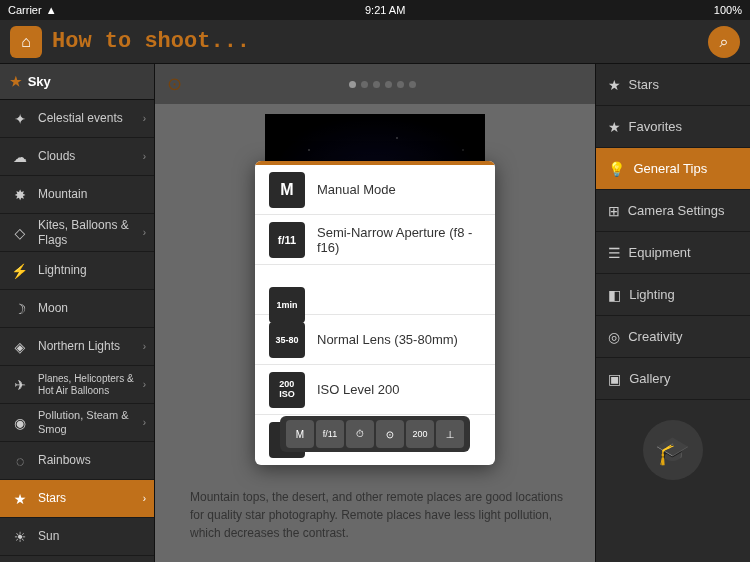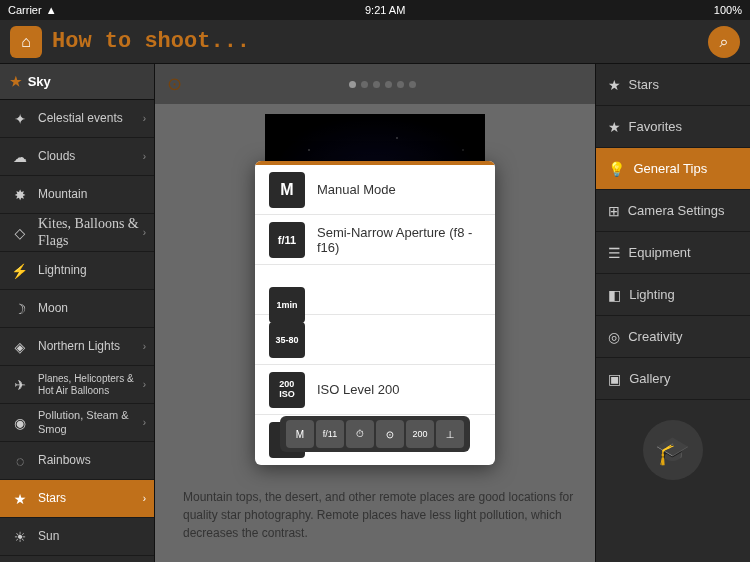--- a/index.html
+++ b/index.html
@@ -112,21 +112,21 @@
       padding: 4px 6px; gap: 2px;
     }
     .settings-pill {
       background: #555; border-radius: 4px; padding: 4px 6px;
       color: white; font-size: 10px; display: flex; align-items: center; justify-content: center;
       min-width: 28px; height: 28px;
     }
 
     
     .description {
-      position: absolute; bottom: 20px; left: 28px; right: 20px;
+      position: absolute; bottom: 20px; left: 35px; right: 20px;
       color: #333; font-size: 12px; line-height: 1.5;
     }
 
     
     .right-sidebar {
       width: 155px; background: #2a2a2a; border-left: 1px solid #111; flex-shrink: 0;
     }
     .right-item {
       height: 42px; display: flex; align-items: center; padding: 0 12px;
       border-bottom: 1px solid #1a1a1a; cursor: pointer; color: #ccc; font-size: 13px;
@@ -184,21 +184,21 @@
       <div class="item-icon">☁</div>
       <span class="item-label">Clouds</span>
       <span class="chevron">›</span>
     </div>
     <div class="sidebar-item">
       <div class="item-icon">✸</div>
       <span class="item-label">Mountain</span>
     </div>
     <div class="sidebar-item">
       <div class="item-icon">◇</div>
-      <span class="item-label" style="font-size:14px;font-family:Liberation Serif, serif;">Kites, Balloons &amp; Flags</span>
+      <span class="item-label" style="font-size:12px;">Kites, Balloons &amp; Flags</span>
       <span class="chevron">›</span>
     </div>
     <div class="sidebar-item">
       <div class="item-icon">⚡</div>
       <span class="item-label">Lightning</span>
     </div>
     <div class="sidebar-item">
       <div class="item-icon">☽</div>
       <span class="item-label">Moon</span>
     </div>
@@ -262,20 +262,21 @@
         </div>
         <div class="modal-item">
           <div class="mi-icon" style="font-size:11px;">f/11</div>
           <span class="mi-text">Semi-Narrow Aperture (f8 - f16)</span>
         </div>
         <div class="modal-item">
           <div class="mi-icon" style="font-size:9px;margin-top:30px;">1min</div>
         </div>
         <div class="modal-item">
           <div class="mi-icon" style="font-size:9px;">35-80</div>
+          <span class="mi-text">Normal Lens (35-80mm)</span>
         </div>
         <div class="modal-item">
           <div class="mi-icon" style="font-size:9px;line-height:1.1;">200<br>ISO</div>
           <span class="mi-text">ISO Level 200</span>
         </div>
         <div class="modal-item">
           <div class="mi-icon" style="font-size:16px;">⊥</div>
           <span class="mi-text">Tripod Required</span>
         </div>
       </div>

